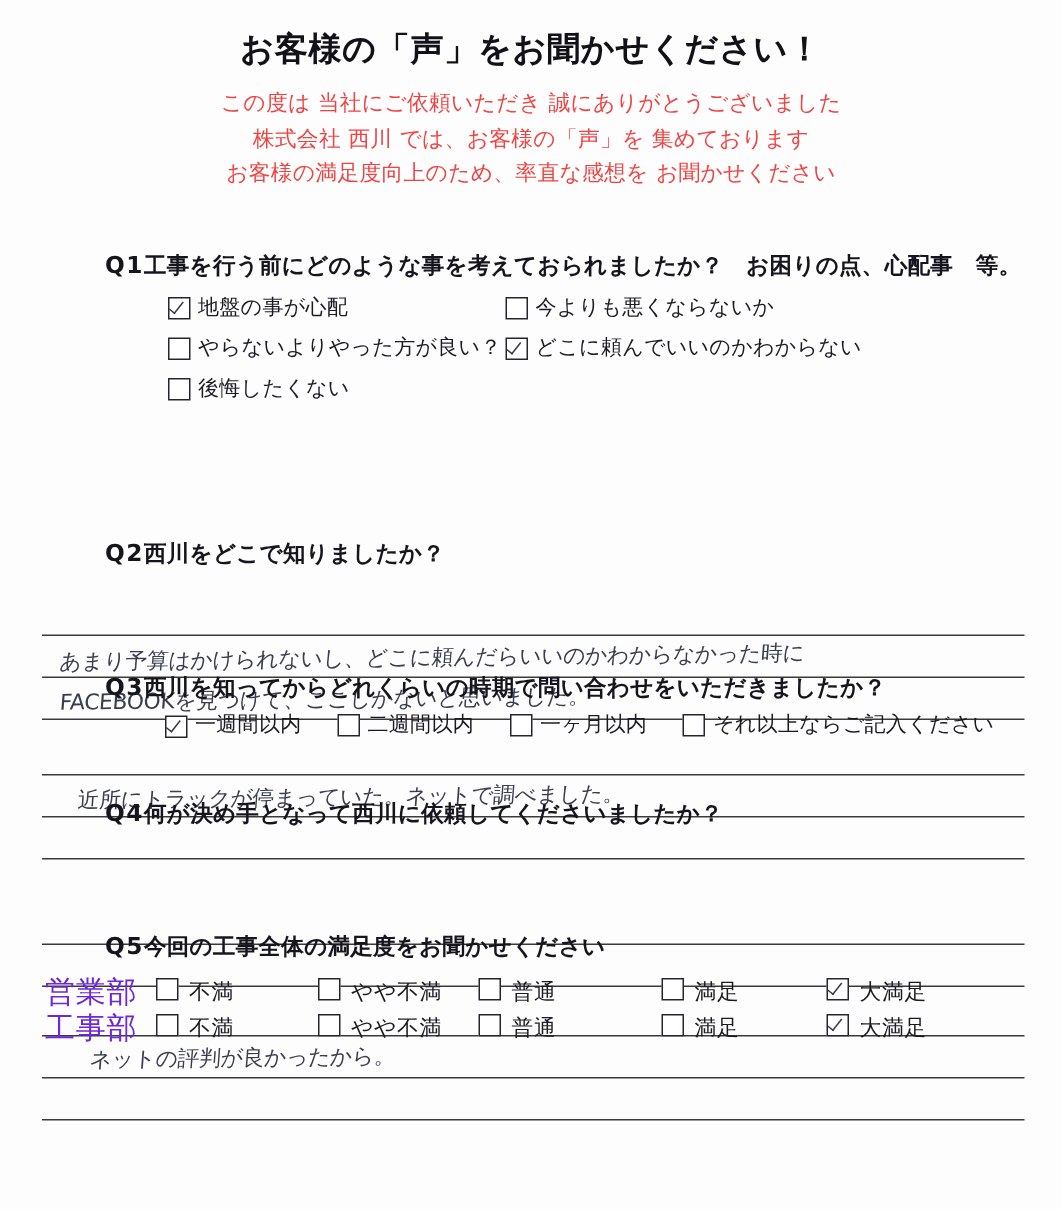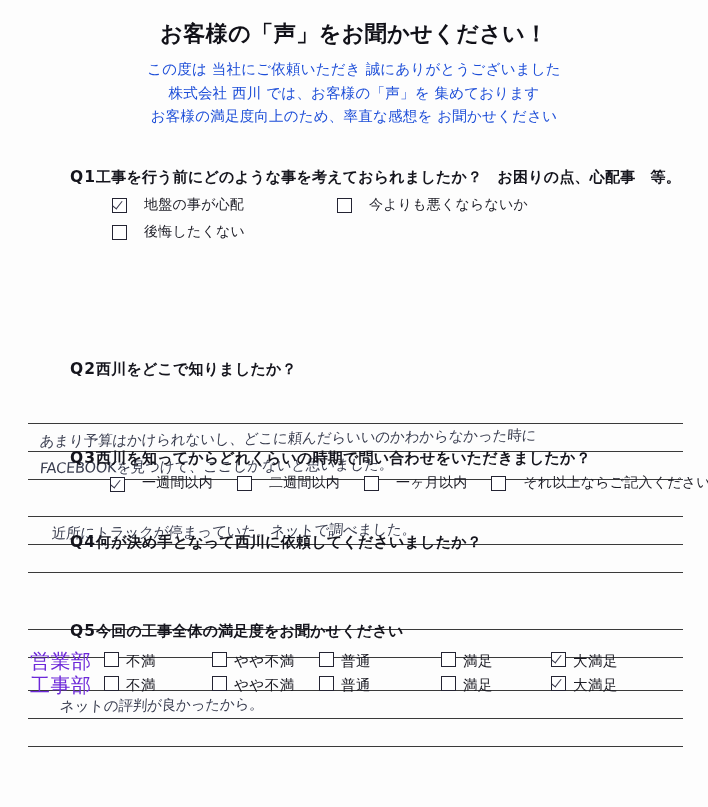--- a/index.html
+++ b/index.html
@@ -28,21 +28,21 @@
     font-size: 22px;
     font-weight: bold;
     letter-spacing: 0.5px;
     color: #111118;
     line-height: 1.1;
   }
   .subtitle-block { margin-top: 12px; }
   .subtitle {
     font-size: 14.5px;
     line-height: 1.62;
-    color: #1d4ed8;
+    color: #ef4444;
     letter-spacing: 0.2px;
   }
 
   
   .qblock { position: absolute; left: 0; width: 708px; }
   .qhead {
     display: flex;
     align-items: baseline;
     padding-left: 50px;
     font-size: 15px;
@@ -59,21 +59,20 @@
   .qtext { font-weight: bold; letter-spacing: 0.2px; }
 
   .opt-rows { padding-left: 112px; margin-top: 9px; }
   .opt-row { display: flex; align-items: center; margin-bottom: 9px; }
   .opt {
     display: flex;
     align-items: center;
     font-size: 14px;
     color: #1b1b24;
     white-space: nowrap;
-    gap: 12px;
   }
   .opt .lbl { margin-left: 5px; letter-spacing: 0.2px; }
 
   
   .cb {
     width: 13px;
     height: 13px;
     border: 1.6px solid #242433;
     display: inline-block;
     position: relative;
@@ -149,20 +148,30 @@
         <div class="opt" style="width:225px;">
           <span class="cb checked"></span>
           <span class="lbl">地盤の事が心配</span>
         </div>
         <div class="opt">
           <span class="cb"></span>
           <span class="lbl">今よりも悪くならないか</span>
         </div>
       </div>
       <div class="opt-row">
+        <div class="opt" style="width:225px;">
+          <span class="cb"></span>
+          <span class="lbl">やらないよりやった方が良い？</span>
+        </div>
+        <div class="opt">
+          <span class="cb checked"></span>
+          <span class="lbl">どこに頼んでいいのかわからない</span>
+        </div>
+      </div>
+      <div class="opt-row">
         <div class="opt" style="width:225px;text-align:center;">
           <span class="cb"></span>
           <span class="lbl">後悔したくない</span>
         </div>
       </div>
     </div>
   </div>
 
   <div class="rules">
     <div class="rule" style="top:294px;"></div>

